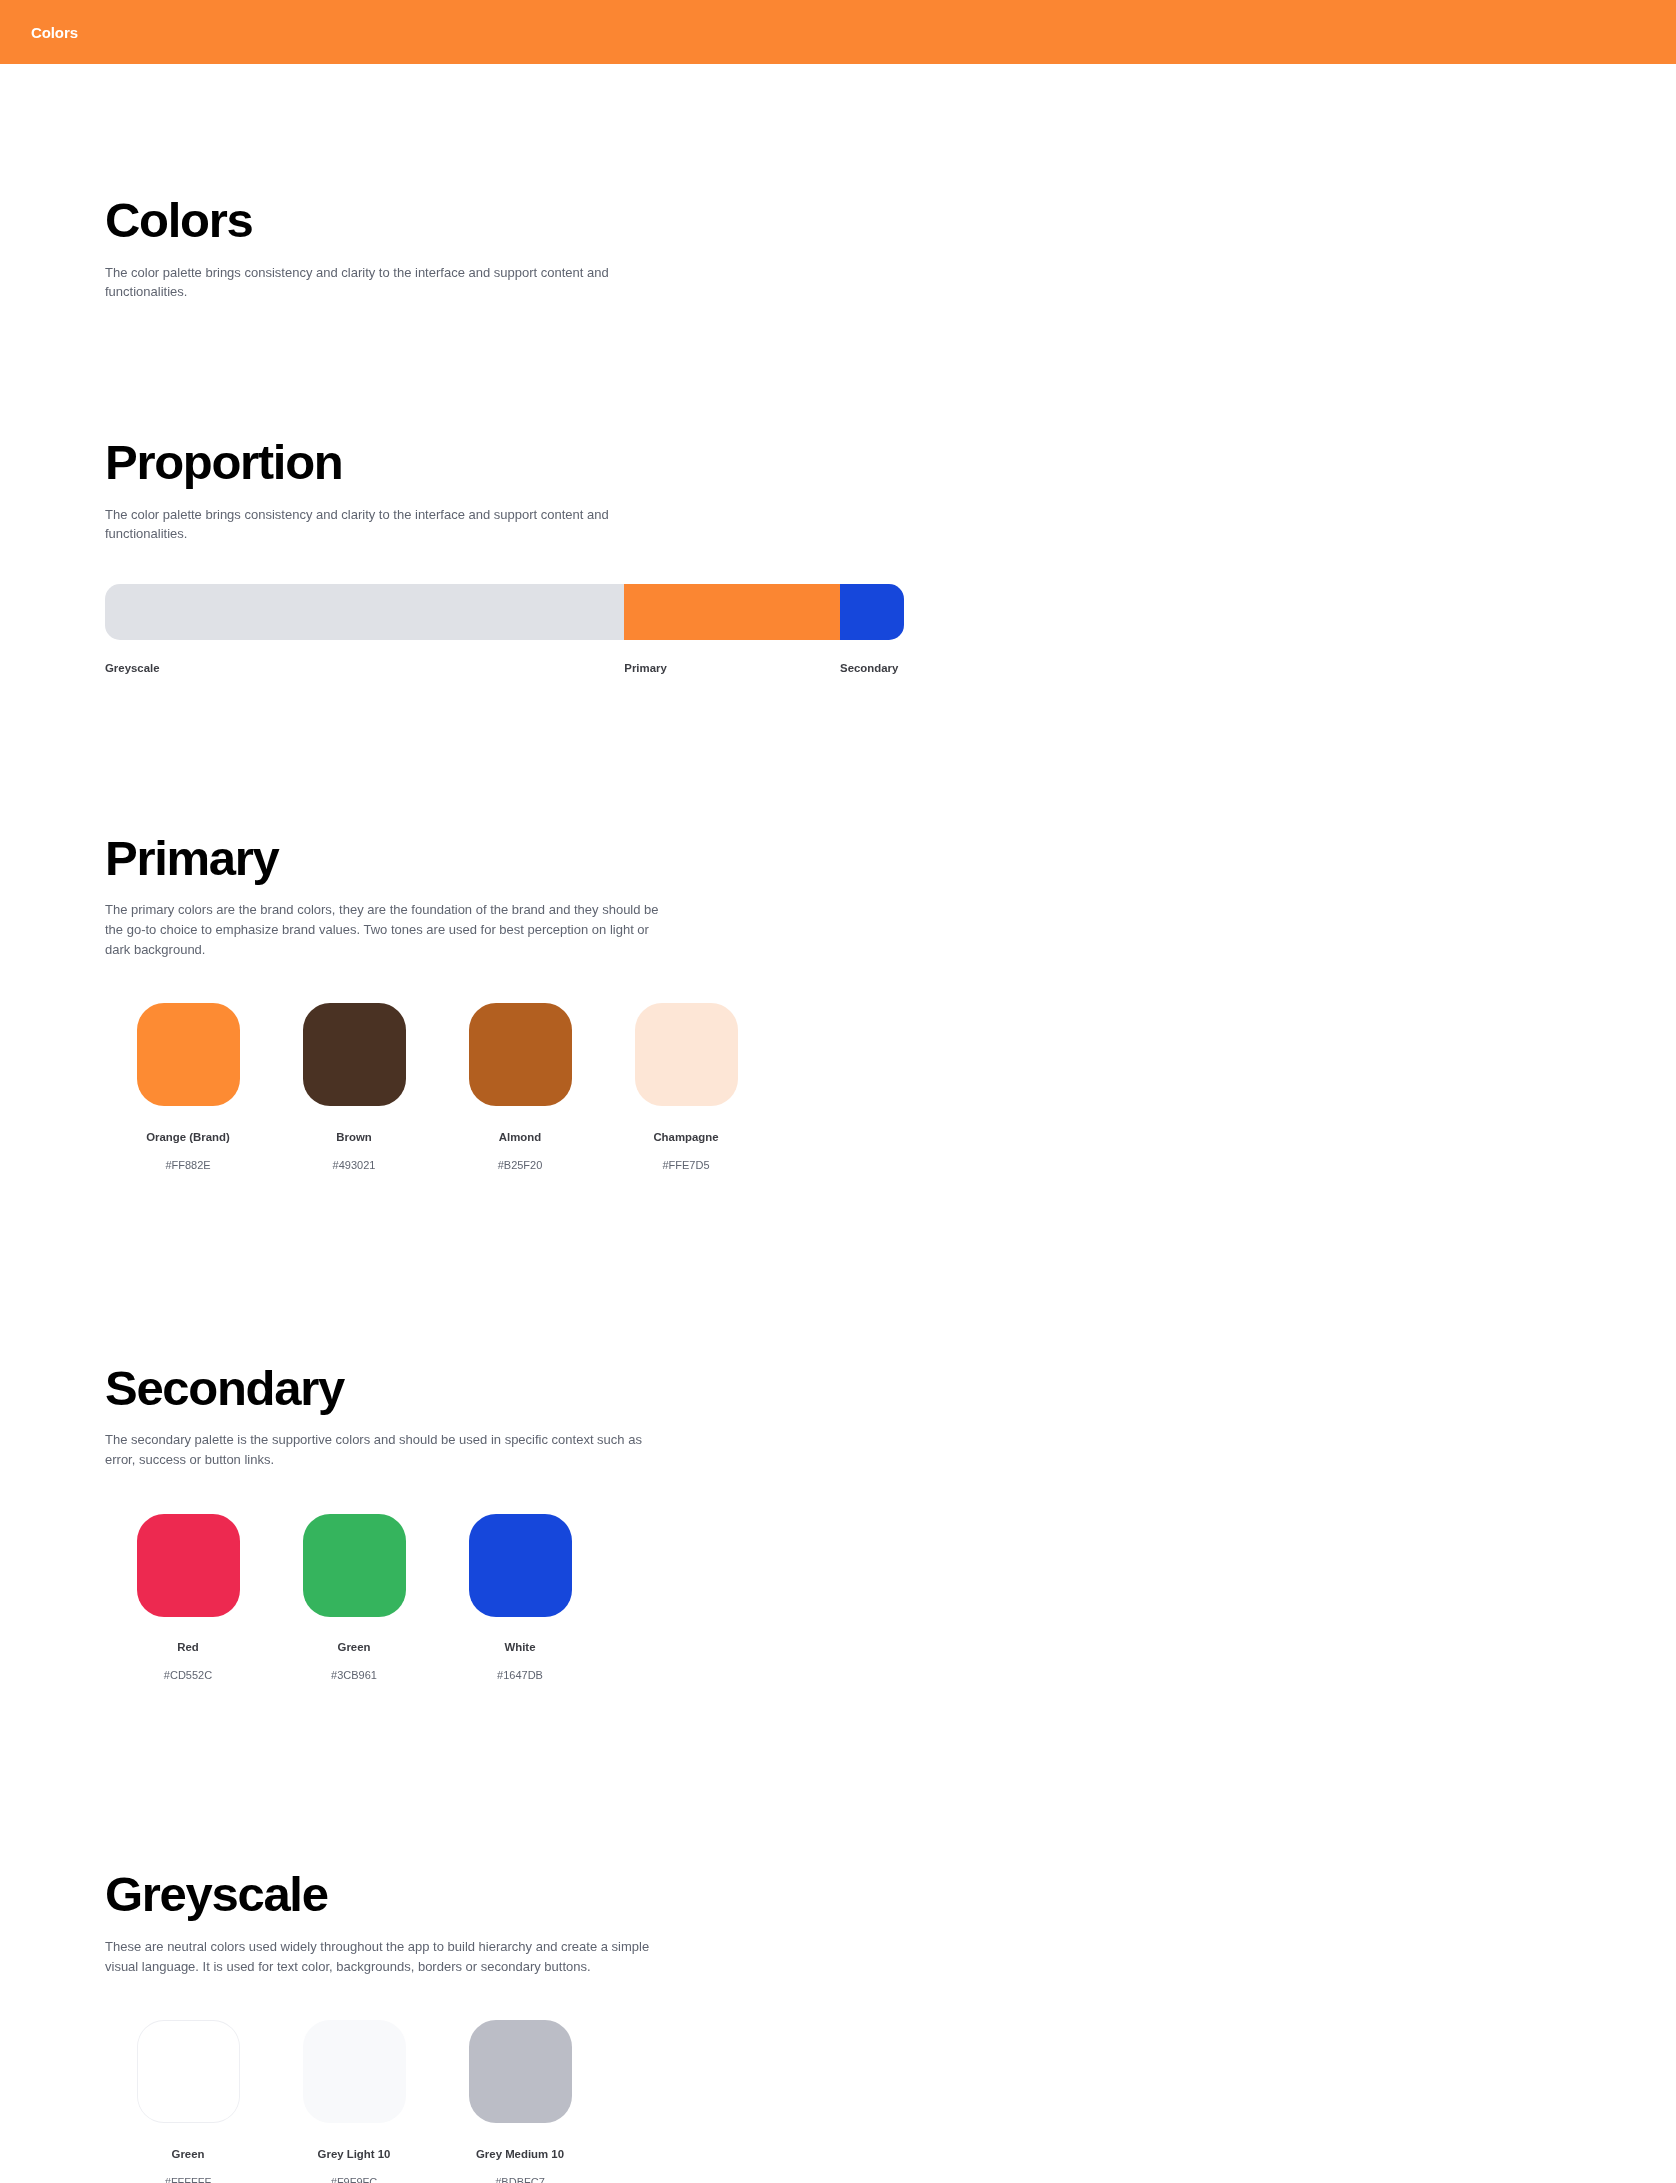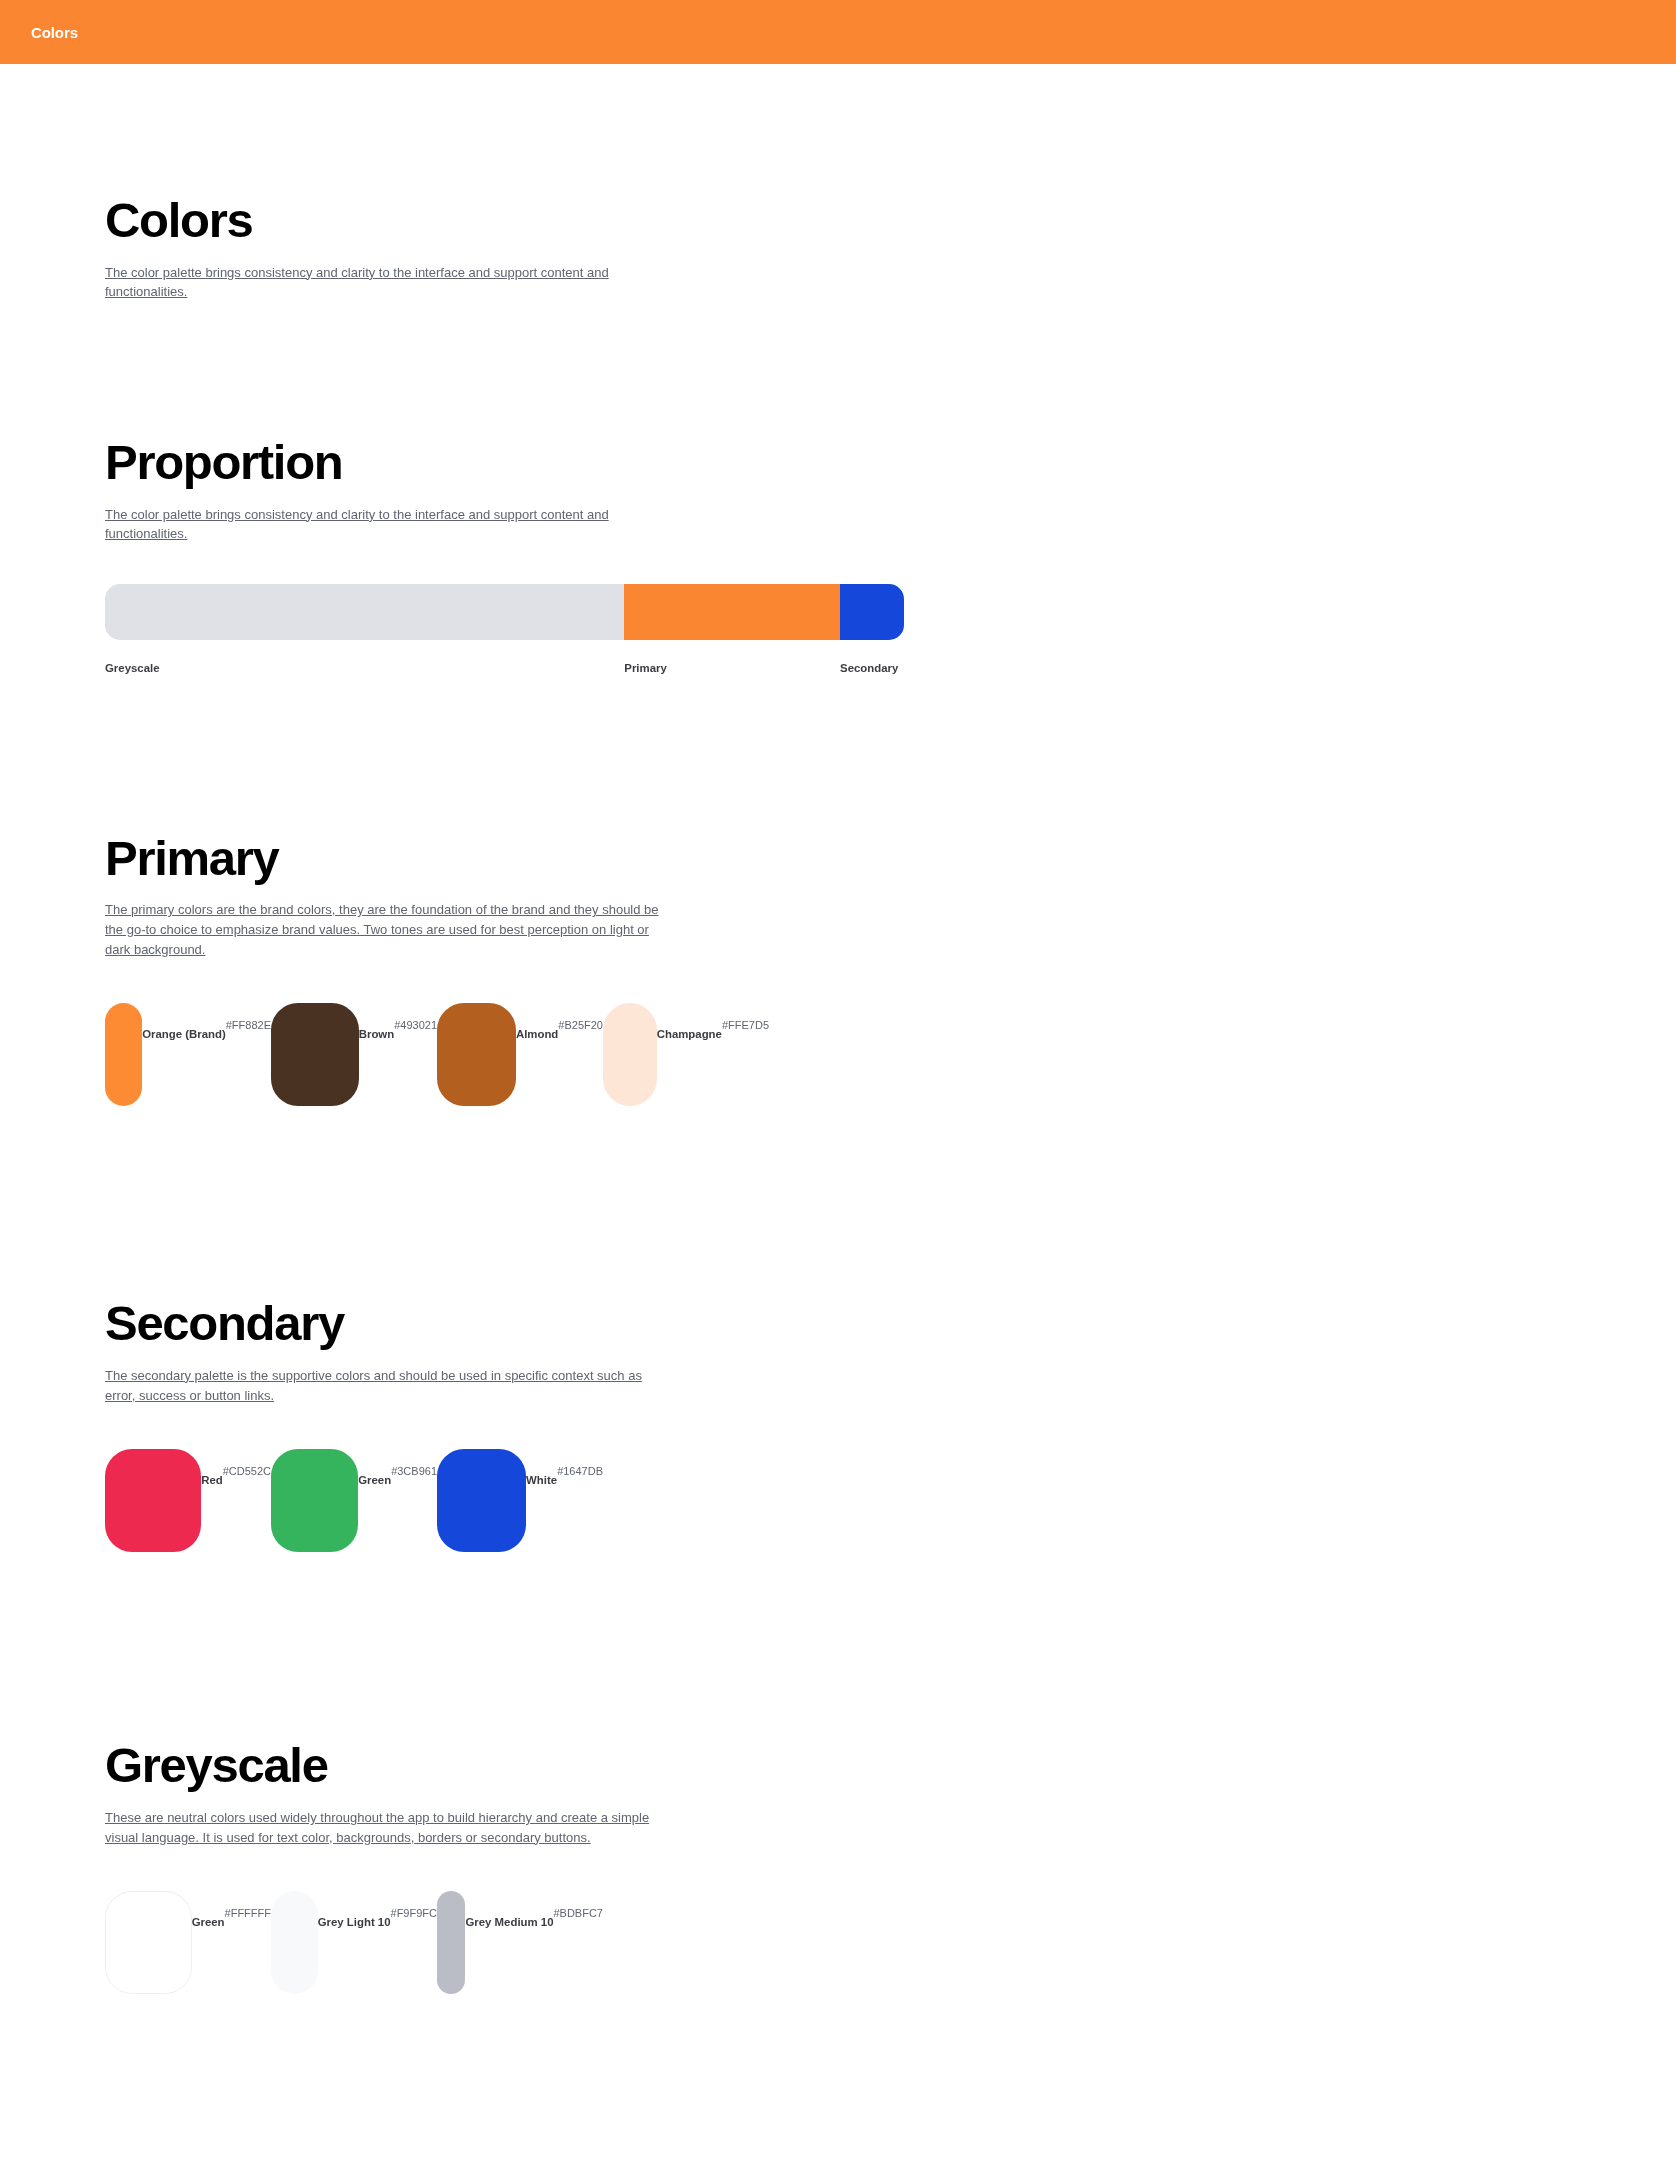--- a/index.html
+++ b/index.html
@@ -54,21 +54,20 @@
     line-height: 1.04;
     color: #000000;
   }
 
   .section-desc {
     margin-top: 16.6px;
     font-size: 13px;
     line-height: 1.52;
     color: #5F6470;
     max-width: 537px;
-    text-decoration: underline;
   }
   .section-desc.wide { max-width: 563px; }
   .section-desc.widest { max-width: 576px; }
 
   
   .sec-colors      { padding-top: 131px; }
   .sec-proportion  { padding-top: 135px; }
   .sec-primary     { padding-top: 153px; }
   .sec-secondary   { padding-top: 192px; }
   .sec-greyscale   { padding-top: 188px; }
@@ -103,21 +102,22 @@
   
   .swatch-row {
     display: flex;
     margin-top: 44px;
   }
 
   .swatch-cell {
     width: 166px;
     flex: 0 0 166px;
     display: flex;
-    flex-direction: row;
+    flex-direction: column;
+    align-items: center;
   }
 
   .swatch-chip {
     width: 103px;
     height: 103px;
     border-radius: 27px;
   }
   .swatch-chip.bordered {
     box-shadow: inset 0 0 0 0.9px #EDEEF2;
   }

